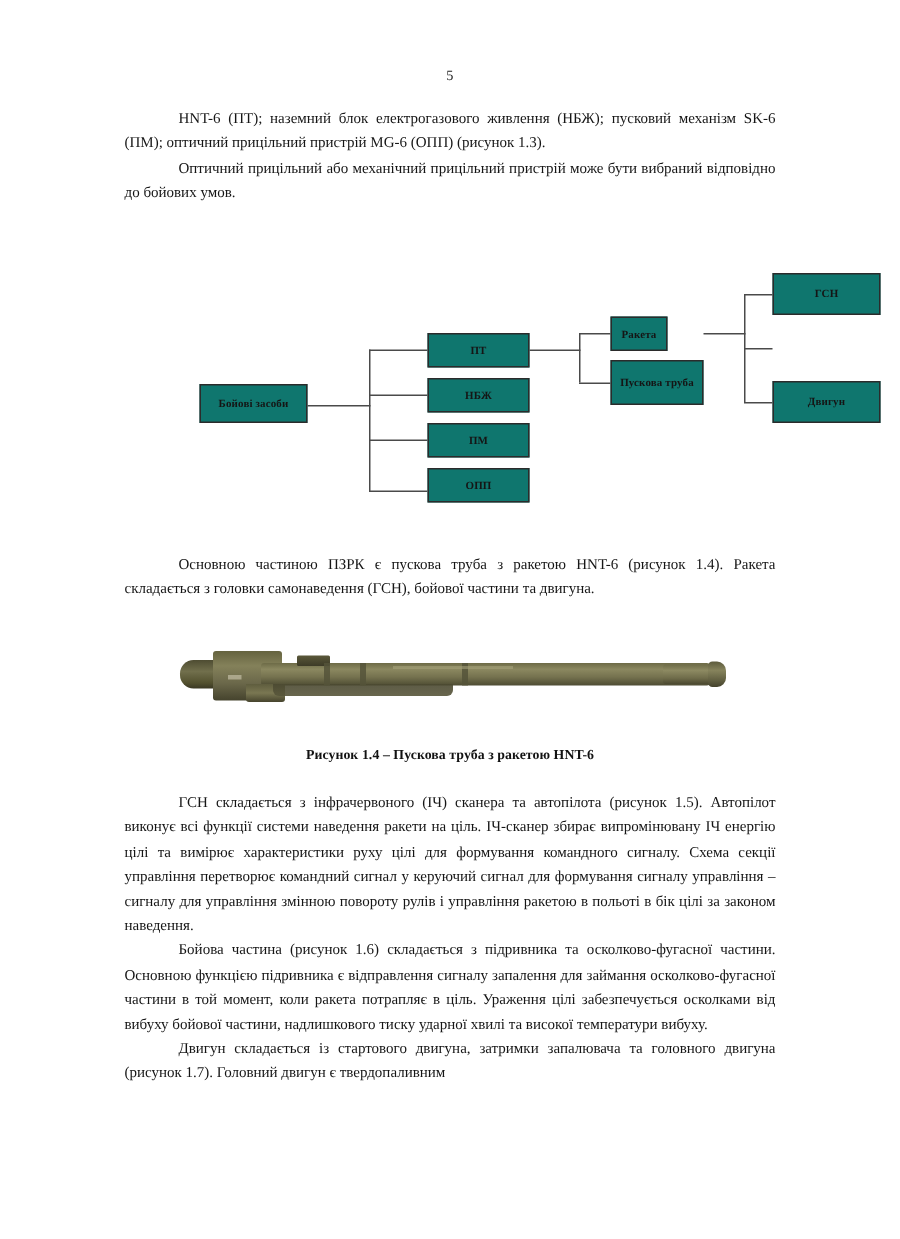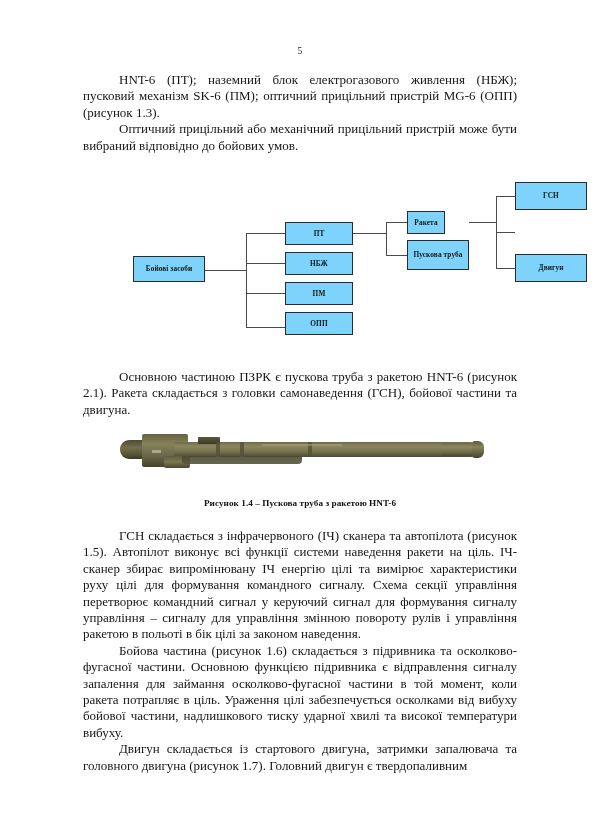--- a/index.html
+++ b/index.html
@@ -27,21 +27,21 @@
     font-size: 9.5px;
     color: #1a1a1a;
     letter-spacing: 0.2px;
   }
 
   
   .textblock {
     position: absolute;
     left: 83px;
     width: 434px;
-    font-size: 13px;
+    font-size: 10px;
     line-height: 16.4px;
     text-align: justify;
     color: #161616;
   }
   .textblock p {
     margin: 0;
     text-indent: 36px;
     text-align: justify;
   }
 
@@ -62,21 +62,21 @@
     position: absolute;
     left: 125px;
     top: 176px;
     width: 400px;
     height: 155px;
   }
   .dbox {
     position: absolute;
     box-sizing: border-box;
     border: 1.6px solid #2b2b2b;
-    background: #7dd3fc;
+    background: #0f766e;
     display: flex;
     align-items: center;
     justify-content: center;
     text-align: left;
     font-size: 7.3px;
     font-weight: bold;
     color: #151515;
     line-height: 9.5px;
     letter-spacing: 0.1px;
     padding: 1px 2px;
@@ -238,21 +238,21 @@
 
     <div class="dline h" style="left:344px; top:46px; width:28px;"></div>
     <div class="dline v" style="left:371px; top:20px; height:72px;"></div>
     <div class="dline h" style="left:371px; top:20px; width:19px;"></div>
     <div class="dline h" style="left:371px; top:56px; width:19px;"></div>
     <div class="dline h" style="left:371px; top:92px; width:19px;"></div>
   </div>
 
 
   <div class="textblock" style="top:369px;">
-    <p>Основною частиною ПЗРК є пускова труба з ракетою HNT-6 (рисунок 2.1). Ракета складається з головки самонаведення (ГСН), бойової частини та двигуна.</p>
+    <p>Основною частиною ПЗРК є пускова труба з ракетою HNT-6 (рисунок 1.4). Ракета складається з головки самонаведення (ГСН), бойової частини та двигуна.</p>
   </div>
 
   <div class="photo">
     <div class="tube-nose"></div>
     <div class="tube-rear"></div>
     <div class="tube-main"></div>
     <div class="tube-taper"></div>
     <div class="tube-cap"></div>
     <div class="tube-grip"></div>
     <div class="tube-sight"></div>

